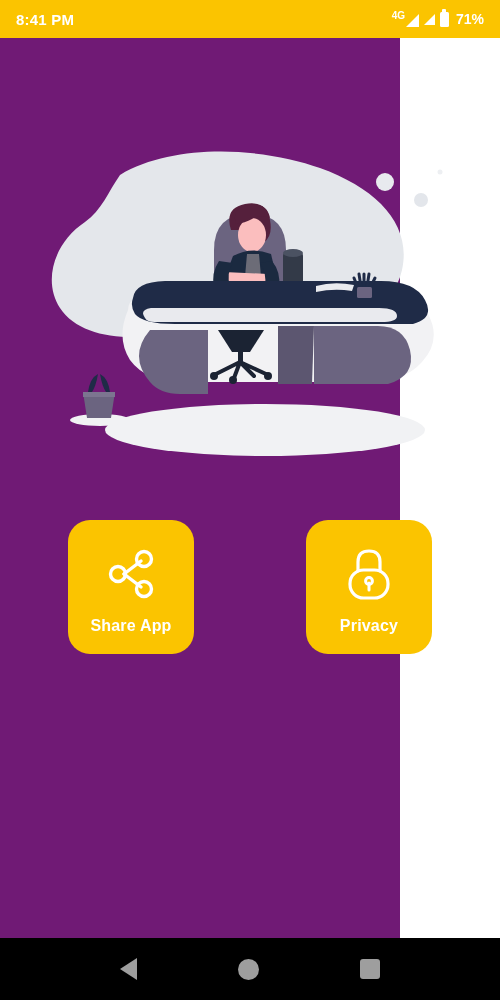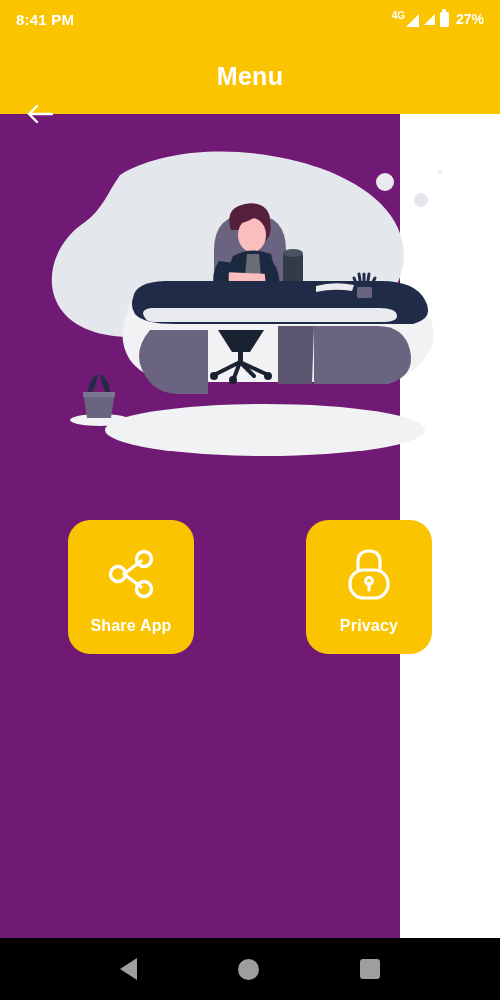--- a/index.html
+++ b/index.html
@@ -175,32 +175,24 @@
 
   <div class="statusbar">
     <span class="status-time">8:41 PM</span>
     <div class="status-right">
       <div class="sig-group">
         <span class="sig-label">4G</span>
         <span class="sig-tri"></span>
       </div>
       <span class="sig-tri small"></span>
       <span class="batt"></span>
-      <span class="batt-pct">27%</span>
+      <span class="batt-pct">71%</span>
     </div>
   </div>
 
-  <div class="appbar">
-    <div class="back-btn">
-      <svg width="26" height="20" viewBox="0 0 26 20">
-        <path d="M10 2 L2 10 L10 18 M2 10 L25 10" fill="none" stroke="#ffffff" stroke-width="2.4" stroke-linecap="round" stroke-linejoin="round"></path>
-      </svg>
-    </div>
-    <div class="appbar-title">Menu</div>
-  </div>
 
   <div class="illus-wrap">
     <svg viewBox="0 0 500 350" xmlns="http://www.w3.org/2000/svg">
 
       <path d="M120,45 C175,12 265,18 320,38 C378,59 412,95 402,140
                C393,182 345,200 300,205 C250,211 205,200 165,205
                C118,211 78,205 60,178 C42,150 55,112 85,92
                C102,80 108,62 120,45 Z" fill="#E4E7EB"></path>
 
       <circle cx="385" cy="52" r="9" fill="#E8EAEE"></circle>

